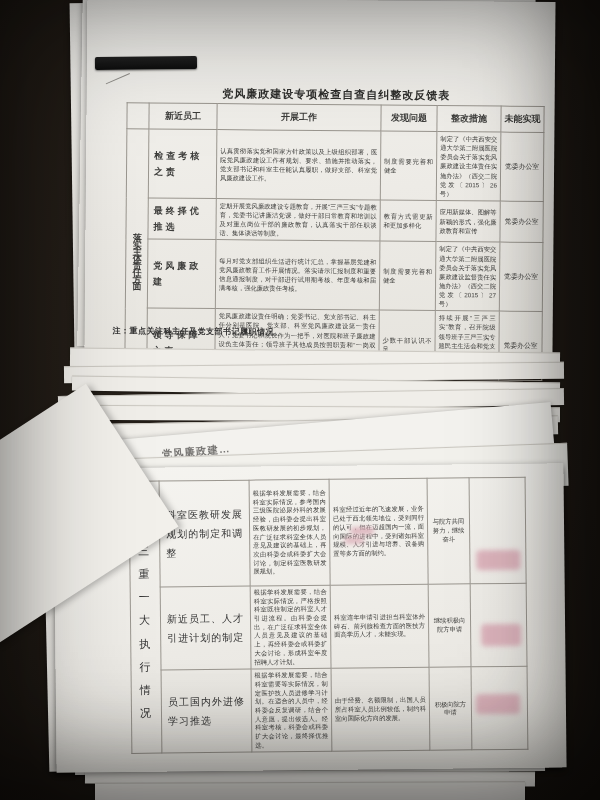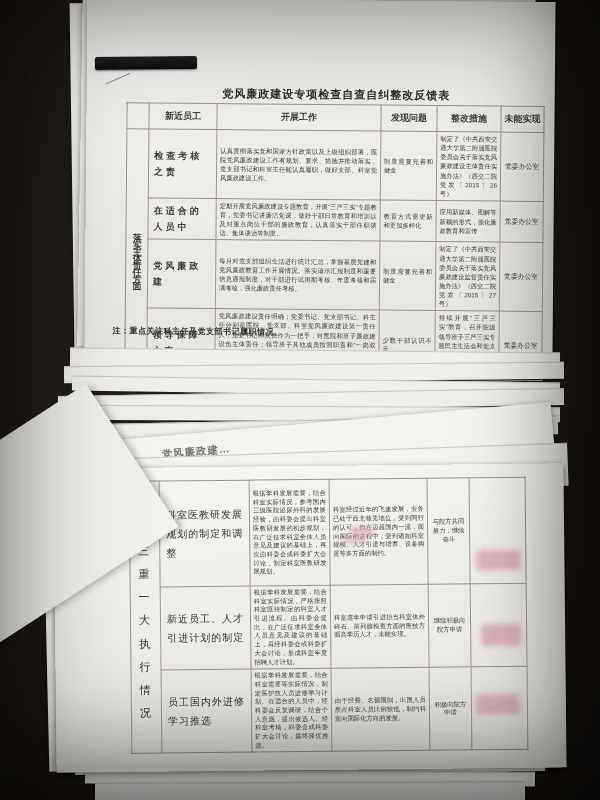--- a/index.html
+++ b/index.html
@@ -72,21 +72,21 @@
       </tr>
       <tr style="height:56px">
         <td class="vhead" rowspan="4">落实主体责任方面</td>
         <td class="duty">检查考核之责</td>
         <td class="body">认真贯彻落实党和国家方针政策以及上级组织部署，医院党风廉政建设工作有规划、要求、措施并推动落实，党支部书记和科室主任能认真履职，做好支部、科室党风廉政建设工作。</td>
         <td class="body">制度需要完善和健全</td>
         <td class="body">制定了《中共西安交通大学第二附属医院委员会关于落实党风廉政建设主体责任实施办法》（西交二院党发〔2015〕26号）</td>
         <td class="dept">党委办公室</td>
       </tr>
       <tr style="height:38px">
-        <td class="duty">在适合的人员中</td>
+        <td class="duty">最终择优推选</td>
         <td class="body">定期开展党风廉政建设专题教育，开展“三严三实”专题教育，党委书记讲廉洁党课，做好干部日常教育和培训以及对重点岗位干部的廉政教育，认真落实干部任职谈话、集体谈话等制度。</td>
         <td class="body">教育方式需更新和更加多样化</td>
         <td class="body">应用新媒体、图解等新颖的形式，强化廉政教育和宣传</td>
         <td class="dept">党委办公室</td>
       </tr>
       <tr style="height:38px">
         <td class="duty">党风廉政建</td>
         <td class="body">每月对党支部组织生活进行统计汇总，掌握基层党建和党风廉政教育工作开展情况。落实请示汇报制度和重要信息通报制度，对干部进行试用期考核、年度考核和届满考核，强化廉政责任考核。</td>
         <td class="body">制度需要完善和健全</td>
         <td class="body">制定了《中共西安交通大学第二附属医院委员会关于落实党风廉政建设监督责任实施办法》（西交二院党发〔2015〕27号）</td>

